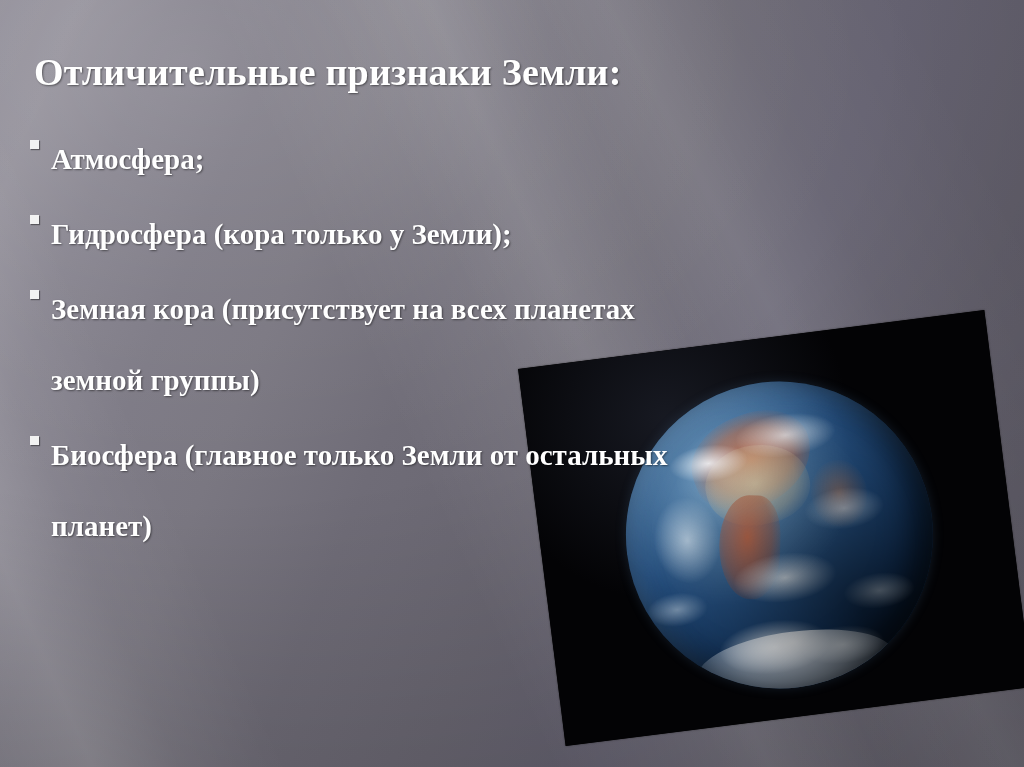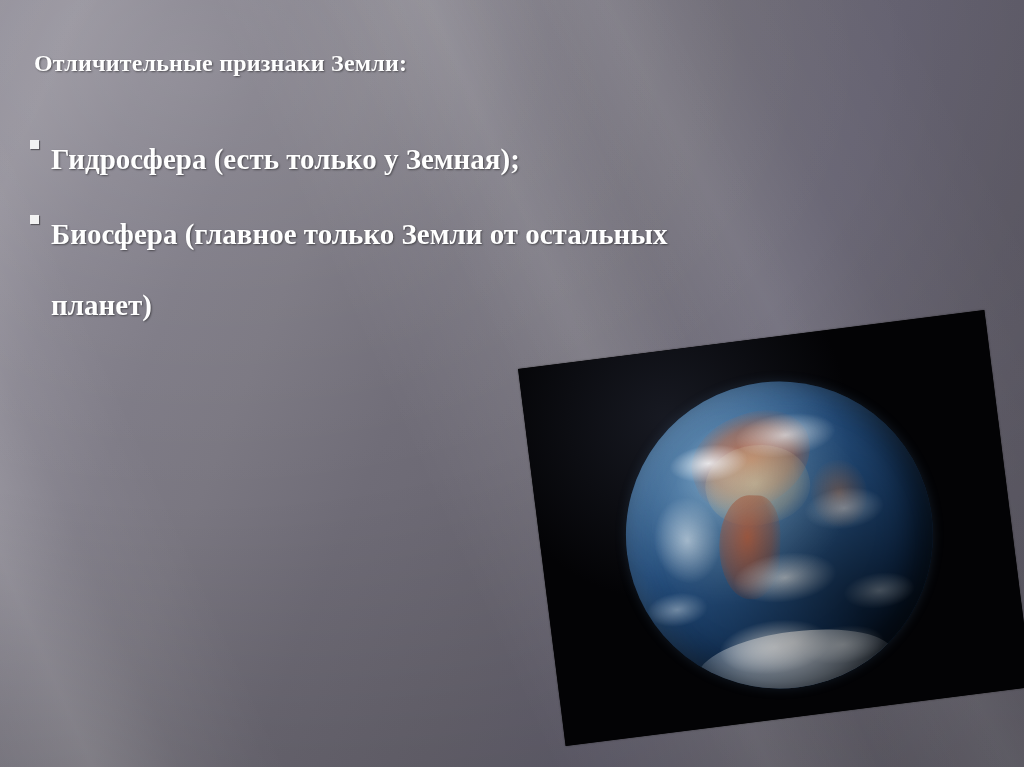--- a/index.html
+++ b/index.html
@@ -205,21 +205,21 @@
 
   
   .content {
     position: absolute;
     inset: 0;
   }
   .slide-title {
     position: absolute;
     left: 34px;
     top: 50px;
-    font-size: 24px;
+    font-size: 38px;
     font-weight: bold;
     color: #ffffff;
     letter-spacing: 0.2px;
     white-space: nowrap;
     text-shadow: 1px 1px 2px rgba(0,0,0,0.45);
   }
   .bullets {
     position: absolute;
     left: 30px;
     top: 124px;
@@ -273,26 +273,35 @@
       <div class="terminator"></div>
     </div>
   </div>
 
   <div class="content">
 
     <div class="slide-title">Отличительные признаки Земли:</div>
 
     <div class="bullets">
 
+      <div class="bullet-row b-atmosphere">
+        <span class="bullet-marker"></span>
+        <span class="bullet-text">Атмосфера;</span>
+      </div>
 
       <div class="bullet-row b-hydrosphere">
         <span class="bullet-marker"></span>
-        <span class="bullet-text">Гидросфера (есть только у Земная);</span>
+        <span class="bullet-text">Гидросфера (кора только у Земли);</span>
       </div>
 
+      <div class="bullet-row b-crust">
+        <span class="bullet-marker"></span>
+        <span class="bullet-text">Земная кора (присутствует на всех планетах
+земной группы)</span>
+      </div>
 
       <div class="bullet-row b-biosphere">
         <span class="bullet-marker"></span>
         <span class="bullet-text">Биосфера (главное только Земли от остальных
 планет)</span>
       </div>
 
     </div>
   </div>
 </div>

